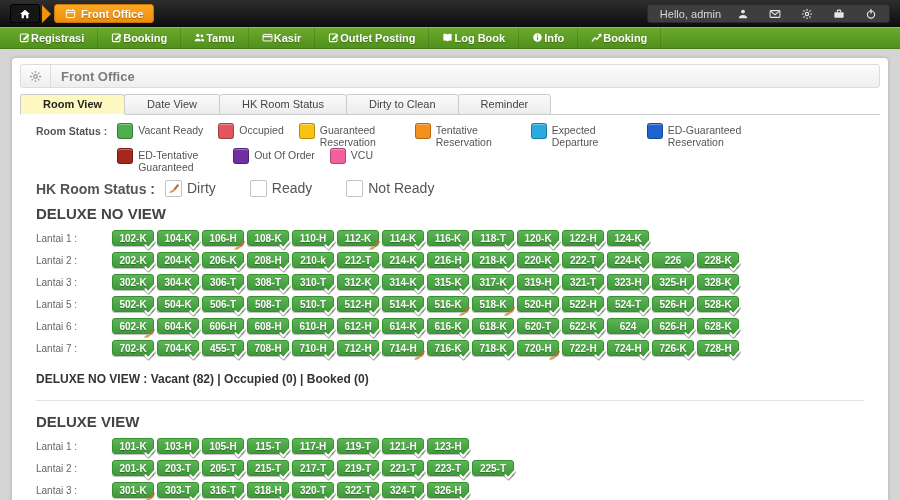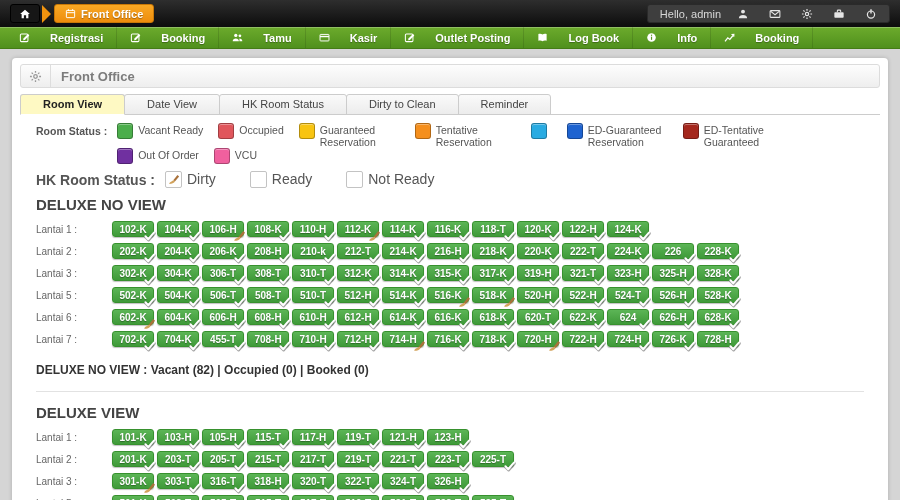--- a/index.html
+++ b/index.html
@@ -19,21 +19,21 @@
     padding:0 10px; gap:5px; text-shadow:0 1px 1px rgba(0,0,0,.35); cursor:pointer; }
   .fo-btn svg { width:11px; height:11px; color:#fff; }
   .user-box { margin-left:auto; height:19px; background:#3e3e3e; border:1px solid #2a2a2a;
     border-radius:3px; display:flex; align-items:center; padding:0 12px; gap:16px; }
   .user-box .greet { color:#d8d8d8; font-size:11px; }
   .user-box svg { width:12px; height:12px; color:#e5e5e5; cursor:pointer; }
 
   
   .nav { height:22px; background:linear-gradient(#6cab2c,#50901d); border-bottom:1px solid #447c16;
     box-shadow:inset 0 1px 0 rgba(255,255,255,.25); display:flex; align-items:stretch; padding:0 6px; }
-  .nav-item { display:flex; align-items:center; gap:20px; padding:0 13px; color:#fff; font-size:11px;
+  .nav-item { display:flex; align-items:center; gap:1px; padding:0 13px; color:#fff; font-size:11px;
     font-weight:bold; text-shadow:0 1px 1px rgba(0,0,0,.3); cursor:pointer;
     border-right:1px solid rgba(0,0,0,.12); }
   .nav-item svg { width:11px; height:11px; color:#fff; }
 
   
   .panel { margin:9px 12px 0; background:#fff; border-radius:4px 4px 0 0;
     box-shadow:0 0 4px rgba(0,0,0,.18); padding:6px 8px; min-height:460px; }
   .panel-titlebar { height:24px; background:linear-gradient(#fdfdfd,#eeeeee); border:1px solid #dcdcdc;
     border-radius:3px; display:flex; align-items:center; }
   .gear-cell { width:30px; height:100%; display:flex; align-items:center; justify-content:center;
@@ -272,20 +272,21 @@
           <span class="legend-item">
             <span class="swatch" style="background: rgb(248, 196, 17);"></span>
             <span class="legend-label">Guaranteed Reservation</span>
           </span>
           <span class="legend-item">
             <span class="swatch" style="background: rgb(245, 143, 29);"></span>
             <span class="legend-label">Tentative Reservation</span>
           </span>
           <span class="legend-item">
             <span class="swatch" style="background: rgb(41, 171, 226);"></span>
+            <span class="legend-label">Expected Departure</span>
           </span>
           <span class="legend-item">
             <span class="swatch" style="background: rgb(30, 99, 208);"></span>
             <span class="legend-label">ED-Guaranteed Reservation</span>
           </span>
           <span class="legend-item">
             <span class="swatch" style="background: rgb(165, 40, 30);"></span>
             <span class="legend-label">ED-Tentative Guaranteed</span>
           </span>
           <span class="legend-item">

